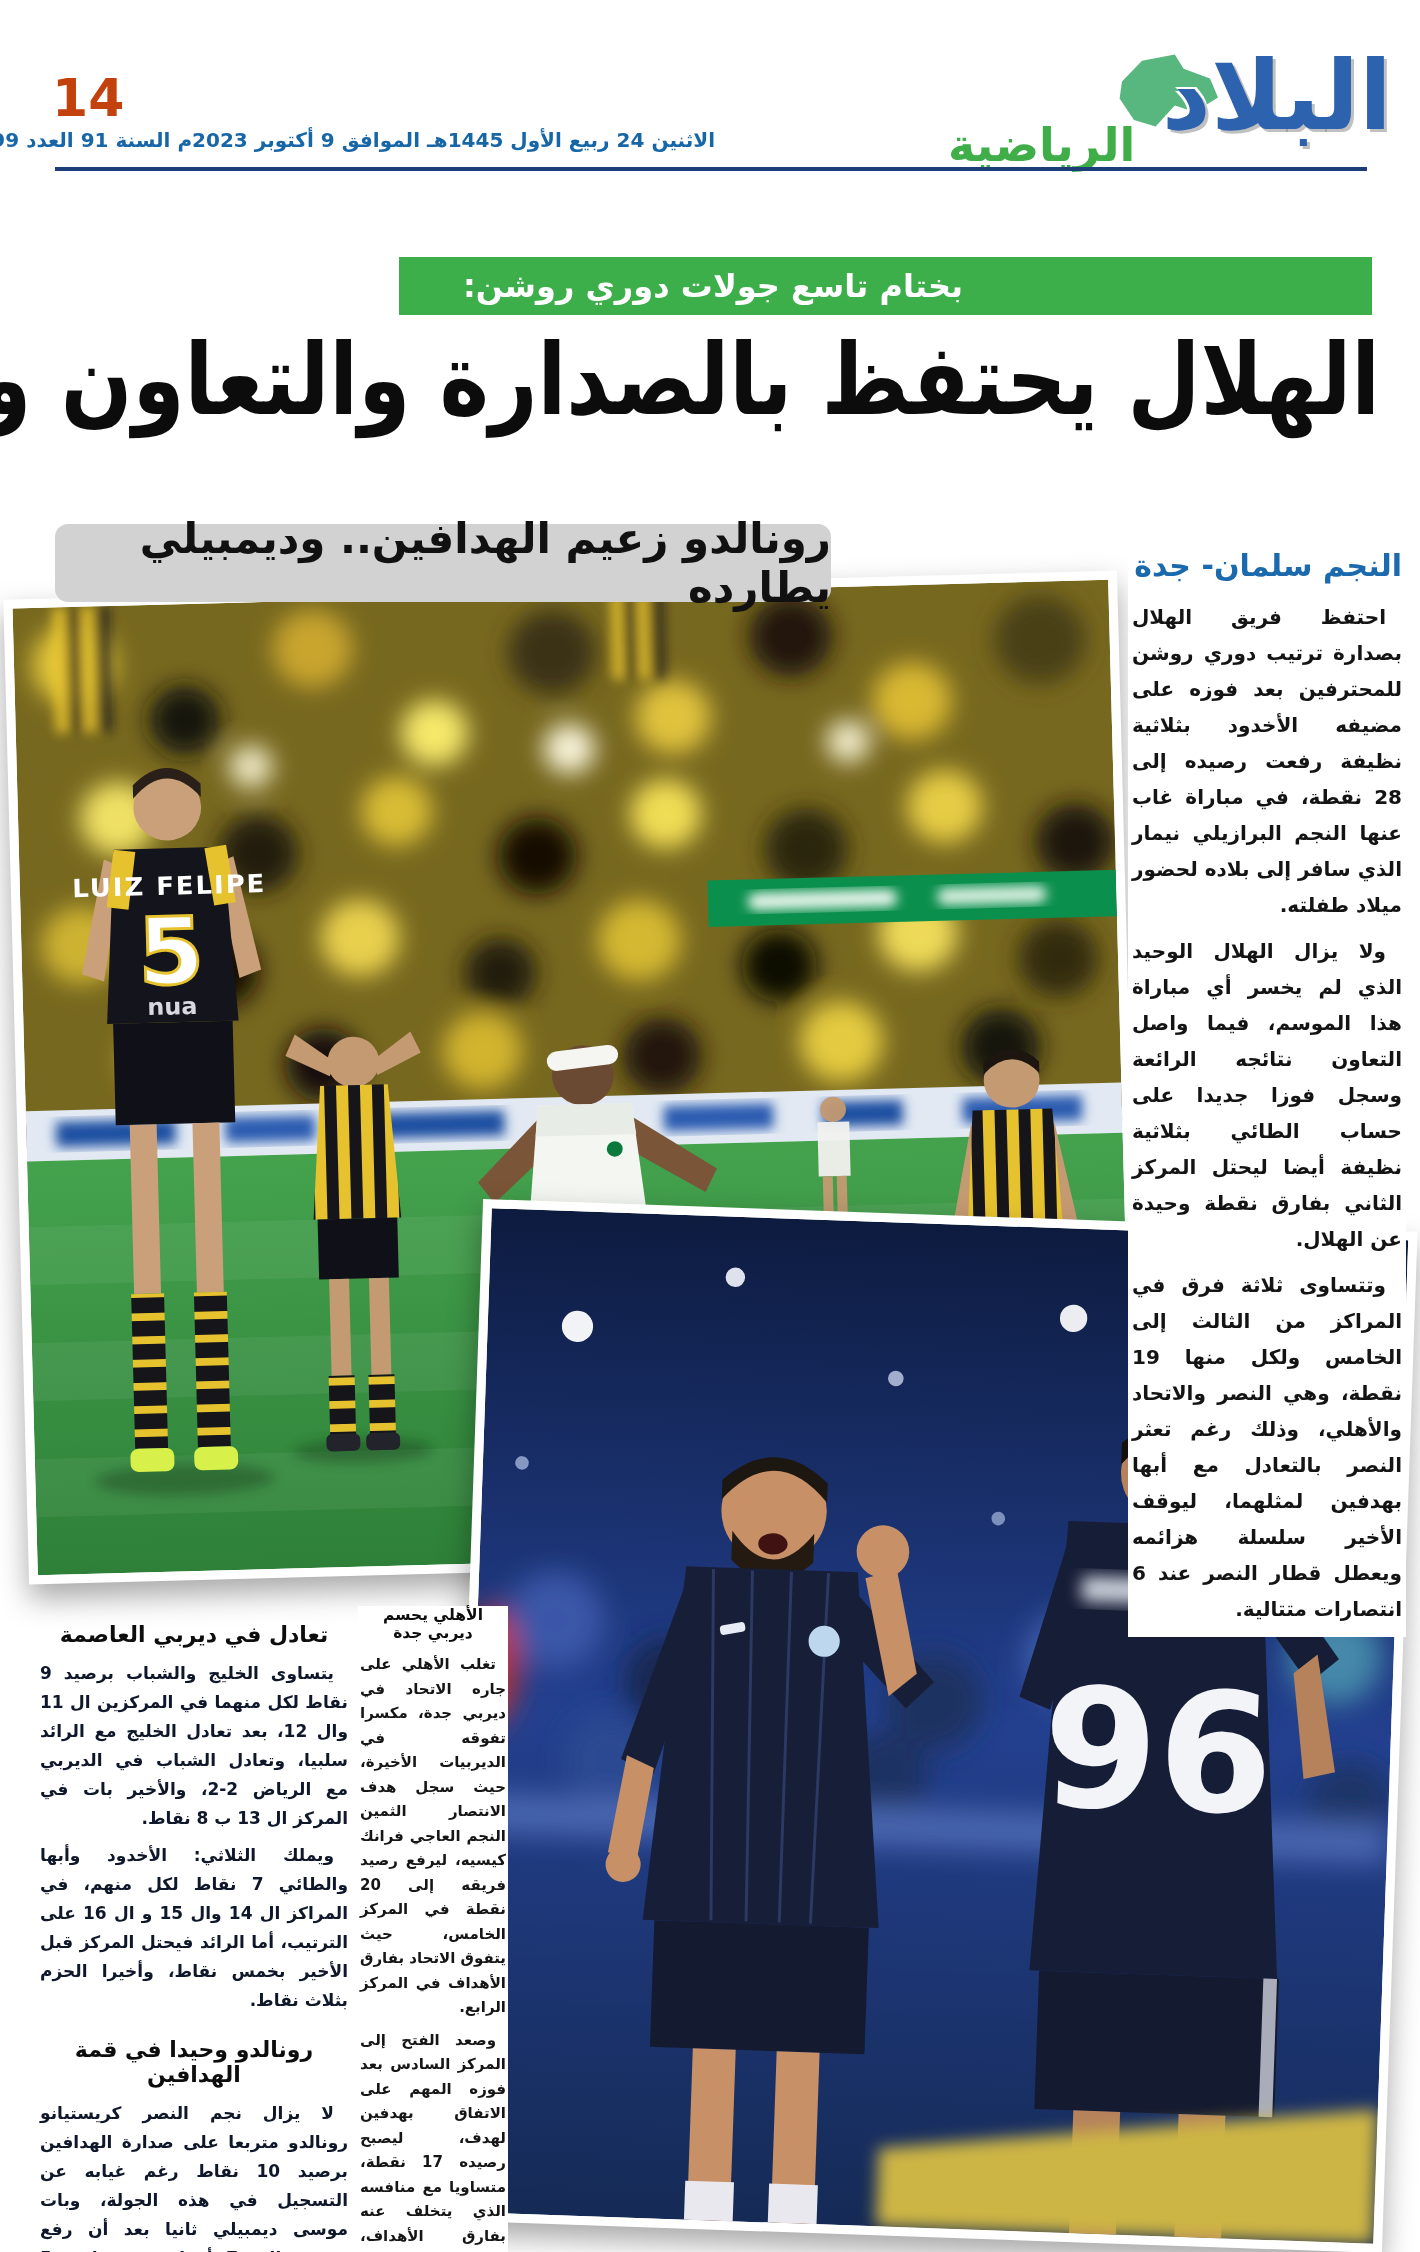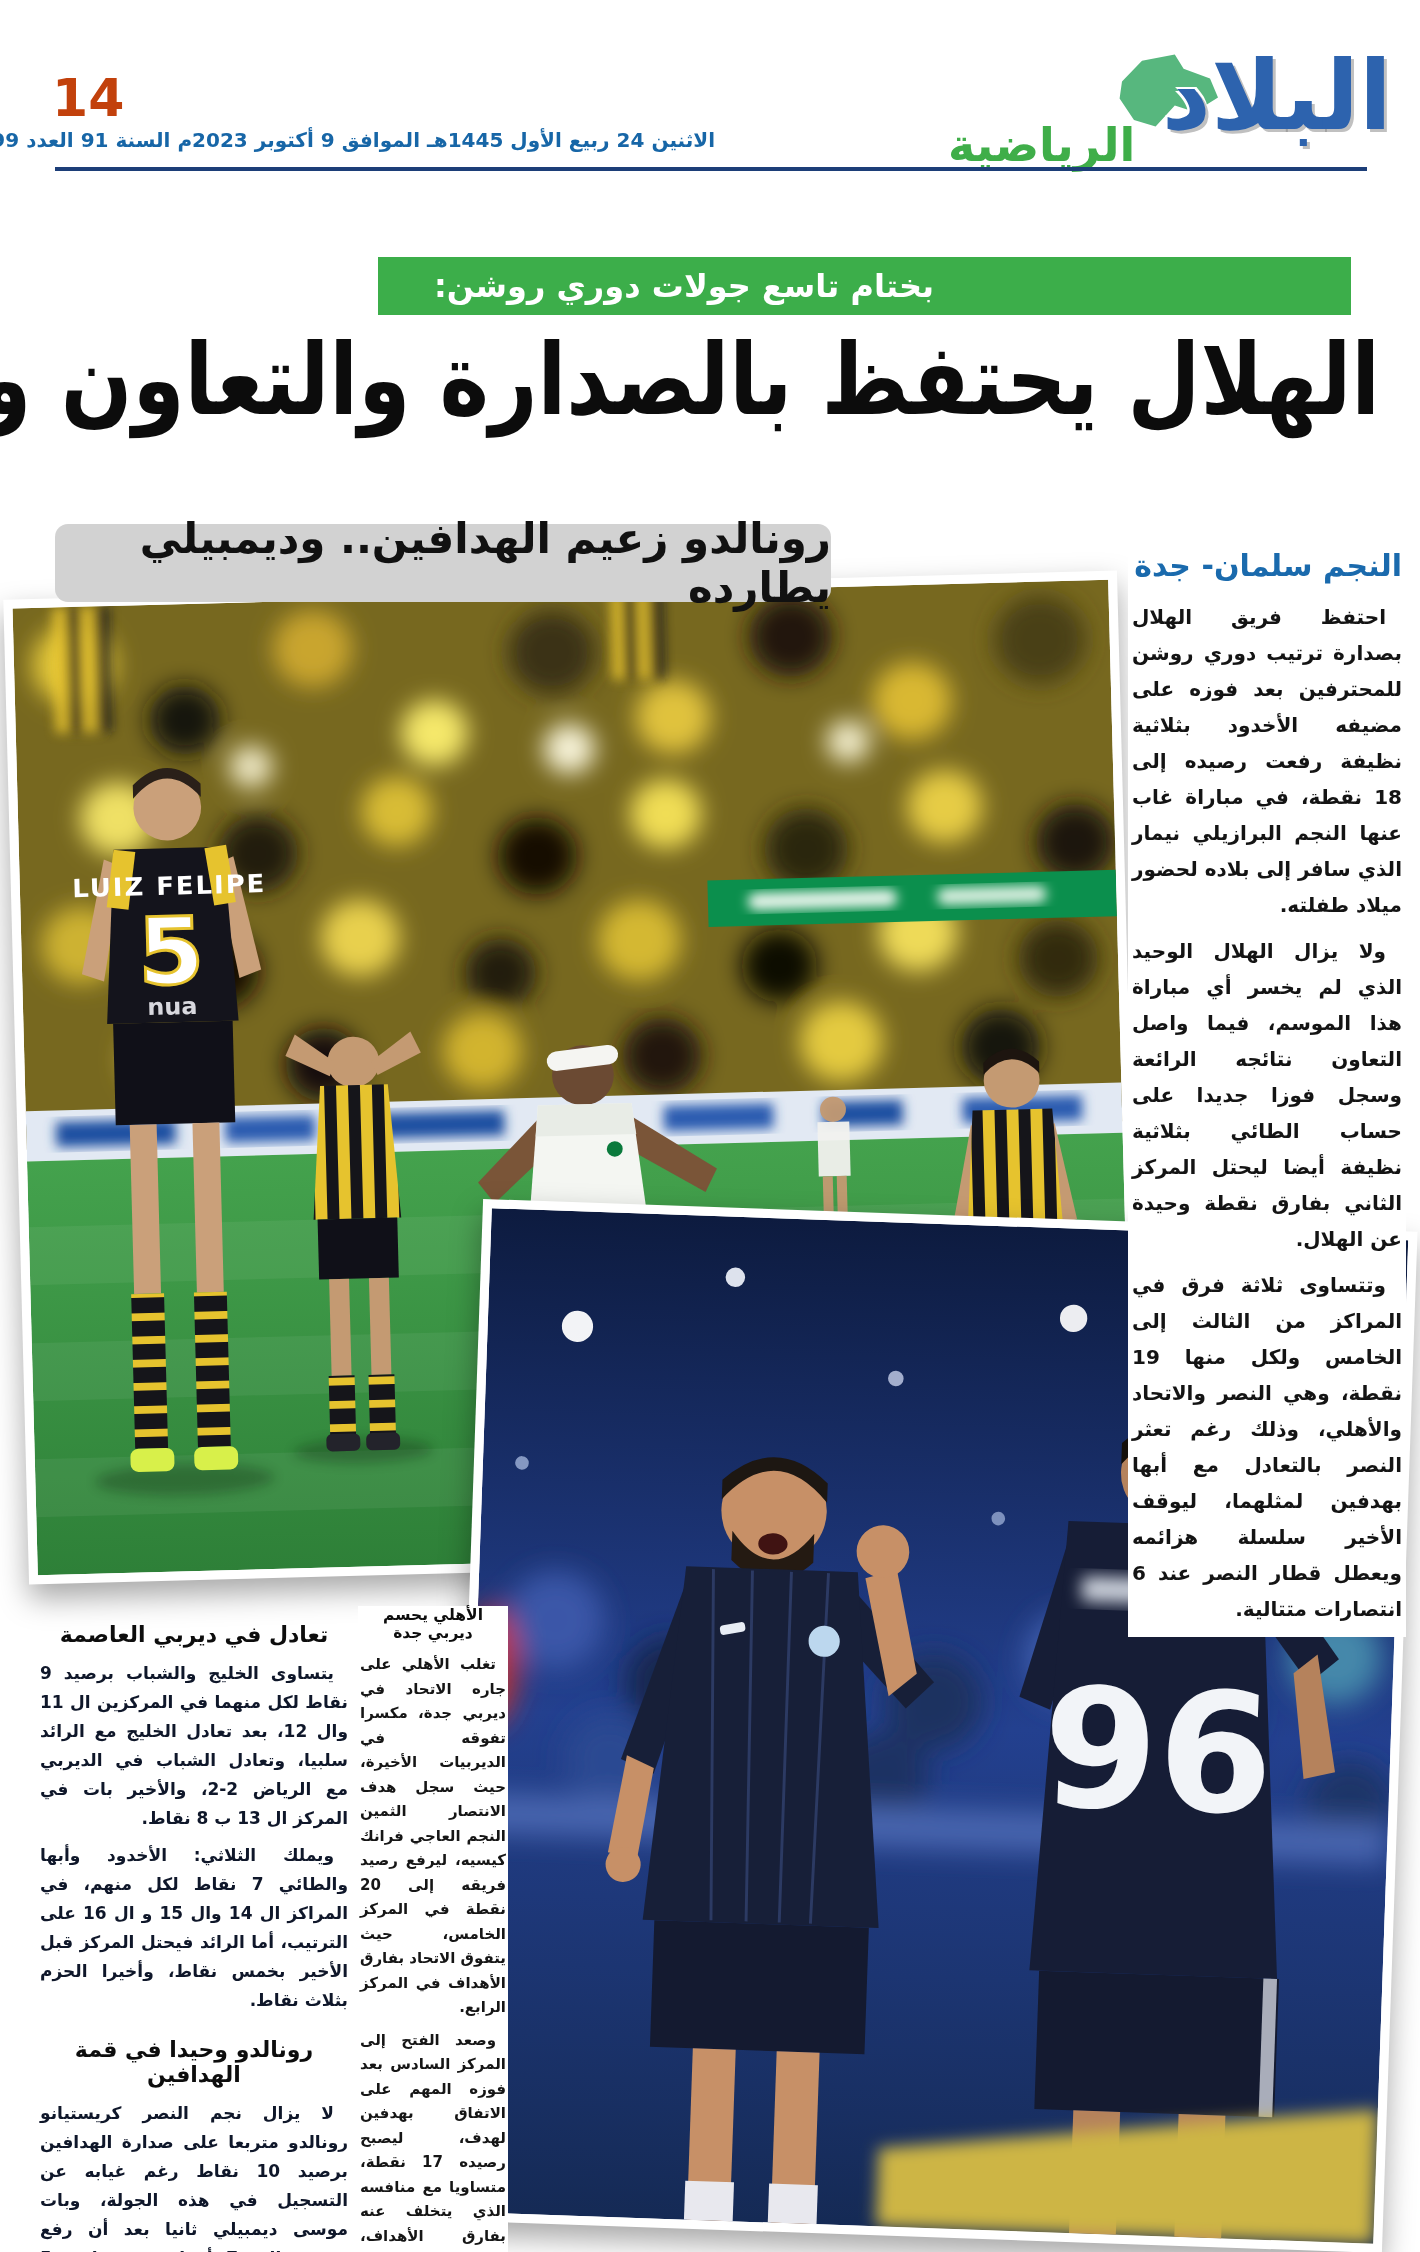--- a/index.html
+++ b/index.html
@@ -12,22 +12,22 @@
   .page-number{position:absolute;left:52px;top:68px;font-size:52px;font-weight:bold;color:#c2410c;z-index:4;}
   .header-rule{position:absolute;left:55px;top:167px;width:1312px;height:4px;background:#1c3e78;z-index:4;}
   .date-line{position:absolute;left:170px;top:128px;width:545px;direction:rtl;text-align:right;
     font-size:20px;font-weight:bold;color:#1766a7;z-index:4;white-space:nowrap;}
   .section-title{position:absolute;left:948px;top:118px;font-size:46px;font-weight:bold;color:#3fae49;z-index:4;}
   .masthead{position:absolute;left:1092px;top:40px;width:300px;height:125px;z-index:4;}
   .masthead .map{position:absolute;left:6px;top:0px;z-index:1;}
   .masthead .word{position:absolute;right:0;top:8px;z-index:2;font-size:96px;font-weight:bold;line-height:1;
     color:#2d63ae;text-shadow:3px 3px 0 rgba(130,130,130,.5),-2px -2px 0 #fff,2px -2px 0 #fff,-2px 2px 0 #fff;}
   
-  .kicker{position:absolute;left:378px;top:257px;width:973px;height:58px;background:#3cae4a;z-index:3;
-    display:flex;align-items:center;justify-content:flex-end;direction:rtl;padding:4px;box-sizing:border-box;}
+  .kicker{position:absolute;left:399px;top:257px;width:973px;height:58px;background:#3cae4a;z-index:3;
+    display:flex;align-items:center;justify-content:flex-end;direction:rtl;padding:12px;box-sizing:border-box;}
   .kicker span{margin-left:52px;color:#ffffff;font-size:32px;font-weight:bold;}
   
   .headline{position:absolute;left:40px;top:322px;width:1340px;text-align:center;direction:rtl;z-index:3;
     font-size:84px;font-weight:bold;color:#0c0c0c;white-space:nowrap;transform:scale(1,1.18);transform-origin:center top;letter-spacing:-1px;}
   .subheadline{position:absolute;left:55px;top:524px;width:776px;height:78px;background:#d2d2d2;z-index:3;
     display:flex;align-items:center;justify-content:center;direction:rtl;border-radius:13px;}
   .subheadline span{font-size:42px;font-weight:bold;color:#111;}
   
   .lead-col{position:absolute;left:1128px;top:548px;width:278px;min-height:862px;background:#fff;z-index:5;
     direction:rtl;box-sizing:border-box;padding:0 4px;}
@@ -250,21 +250,21 @@
         <rect x="953" y="860" width="28" height="62" fill="url(#sockStripe)"></rect>
         <rect x="999" y="860" width="28" height="62" fill="url(#sockStripe)"></rect>
         <rect x="949" y="918" width="36" height="18" rx="6" fill="#23232b"></rect>
         <rect x="995" y="918" width="36" height="18" rx="6" fill="#23232b"></rect>
       </g>
     </svg>
   </div>
 
   <div class="lead-col">
     <h2 class="byline">النجم سلمان- جدة</h2>
-    <p>احتفظ فريق الهلال بصدارة ترتيب دوري روشن للمحترفين بعد فوزه على مضيفه الأخدود بثلاثية نظيفة رفعت رصيده إلى 18 نقطة، في مباراة غاب عنها النجم البرازيلي نيمار الذي سافر إلى بلاده لحضور ميلاد طفلته.</p>
+    <p>احتفظ فريق الهلال بصدارة ترتيب دوري روشن للمحترفين بعد فوزه على مضيفه الأخدود بثلاثية نظيفة رفعت رصيده إلى 28 نقطة، في مباراة غاب عنها النجم البرازيلي نيمار الذي سافر إلى بلاده لحضور ميلاد طفلته.</p>
     <p>ولا يزال الهلال الوحيد الذي لم يخسر أي مباراة هذا الموسم، فيما واصل التعاون نتائجه الرائعة وسجل فوزا جديدا على حساب الطائي بثلاثية نظيفة أيضا ليحتل المركز الثاني بفارق نقطة وحيدة عن الهلال.</p>
     <p>وتتساوى ثلاثة فرق في المراكز من الثالث إلى الخامس ولكل منها 19 نقطة، وهي النصر والاتحاد والأهلي، وذلك رغم تعثر النصر بالتعادل مع أبها بهدفين لمثلهما، ليوقف الأخير سلسلة هزائمه ويعطل قطار النصر عند 6 انتصارات متتالية.</p>
   </div>
 
   <div class="photo photo-second">
     <svg viewBox="0 0 940 1030" preserveAspectRatio="none">
       <defs>
         <linearGradient id="night" x1="0" y1="0" x2="0" y2="1">
           <stop offset="0" stop-color="#0d1b3f"></stop>
             <stop offset="0.5" stop-color="#23408f"></stop>

